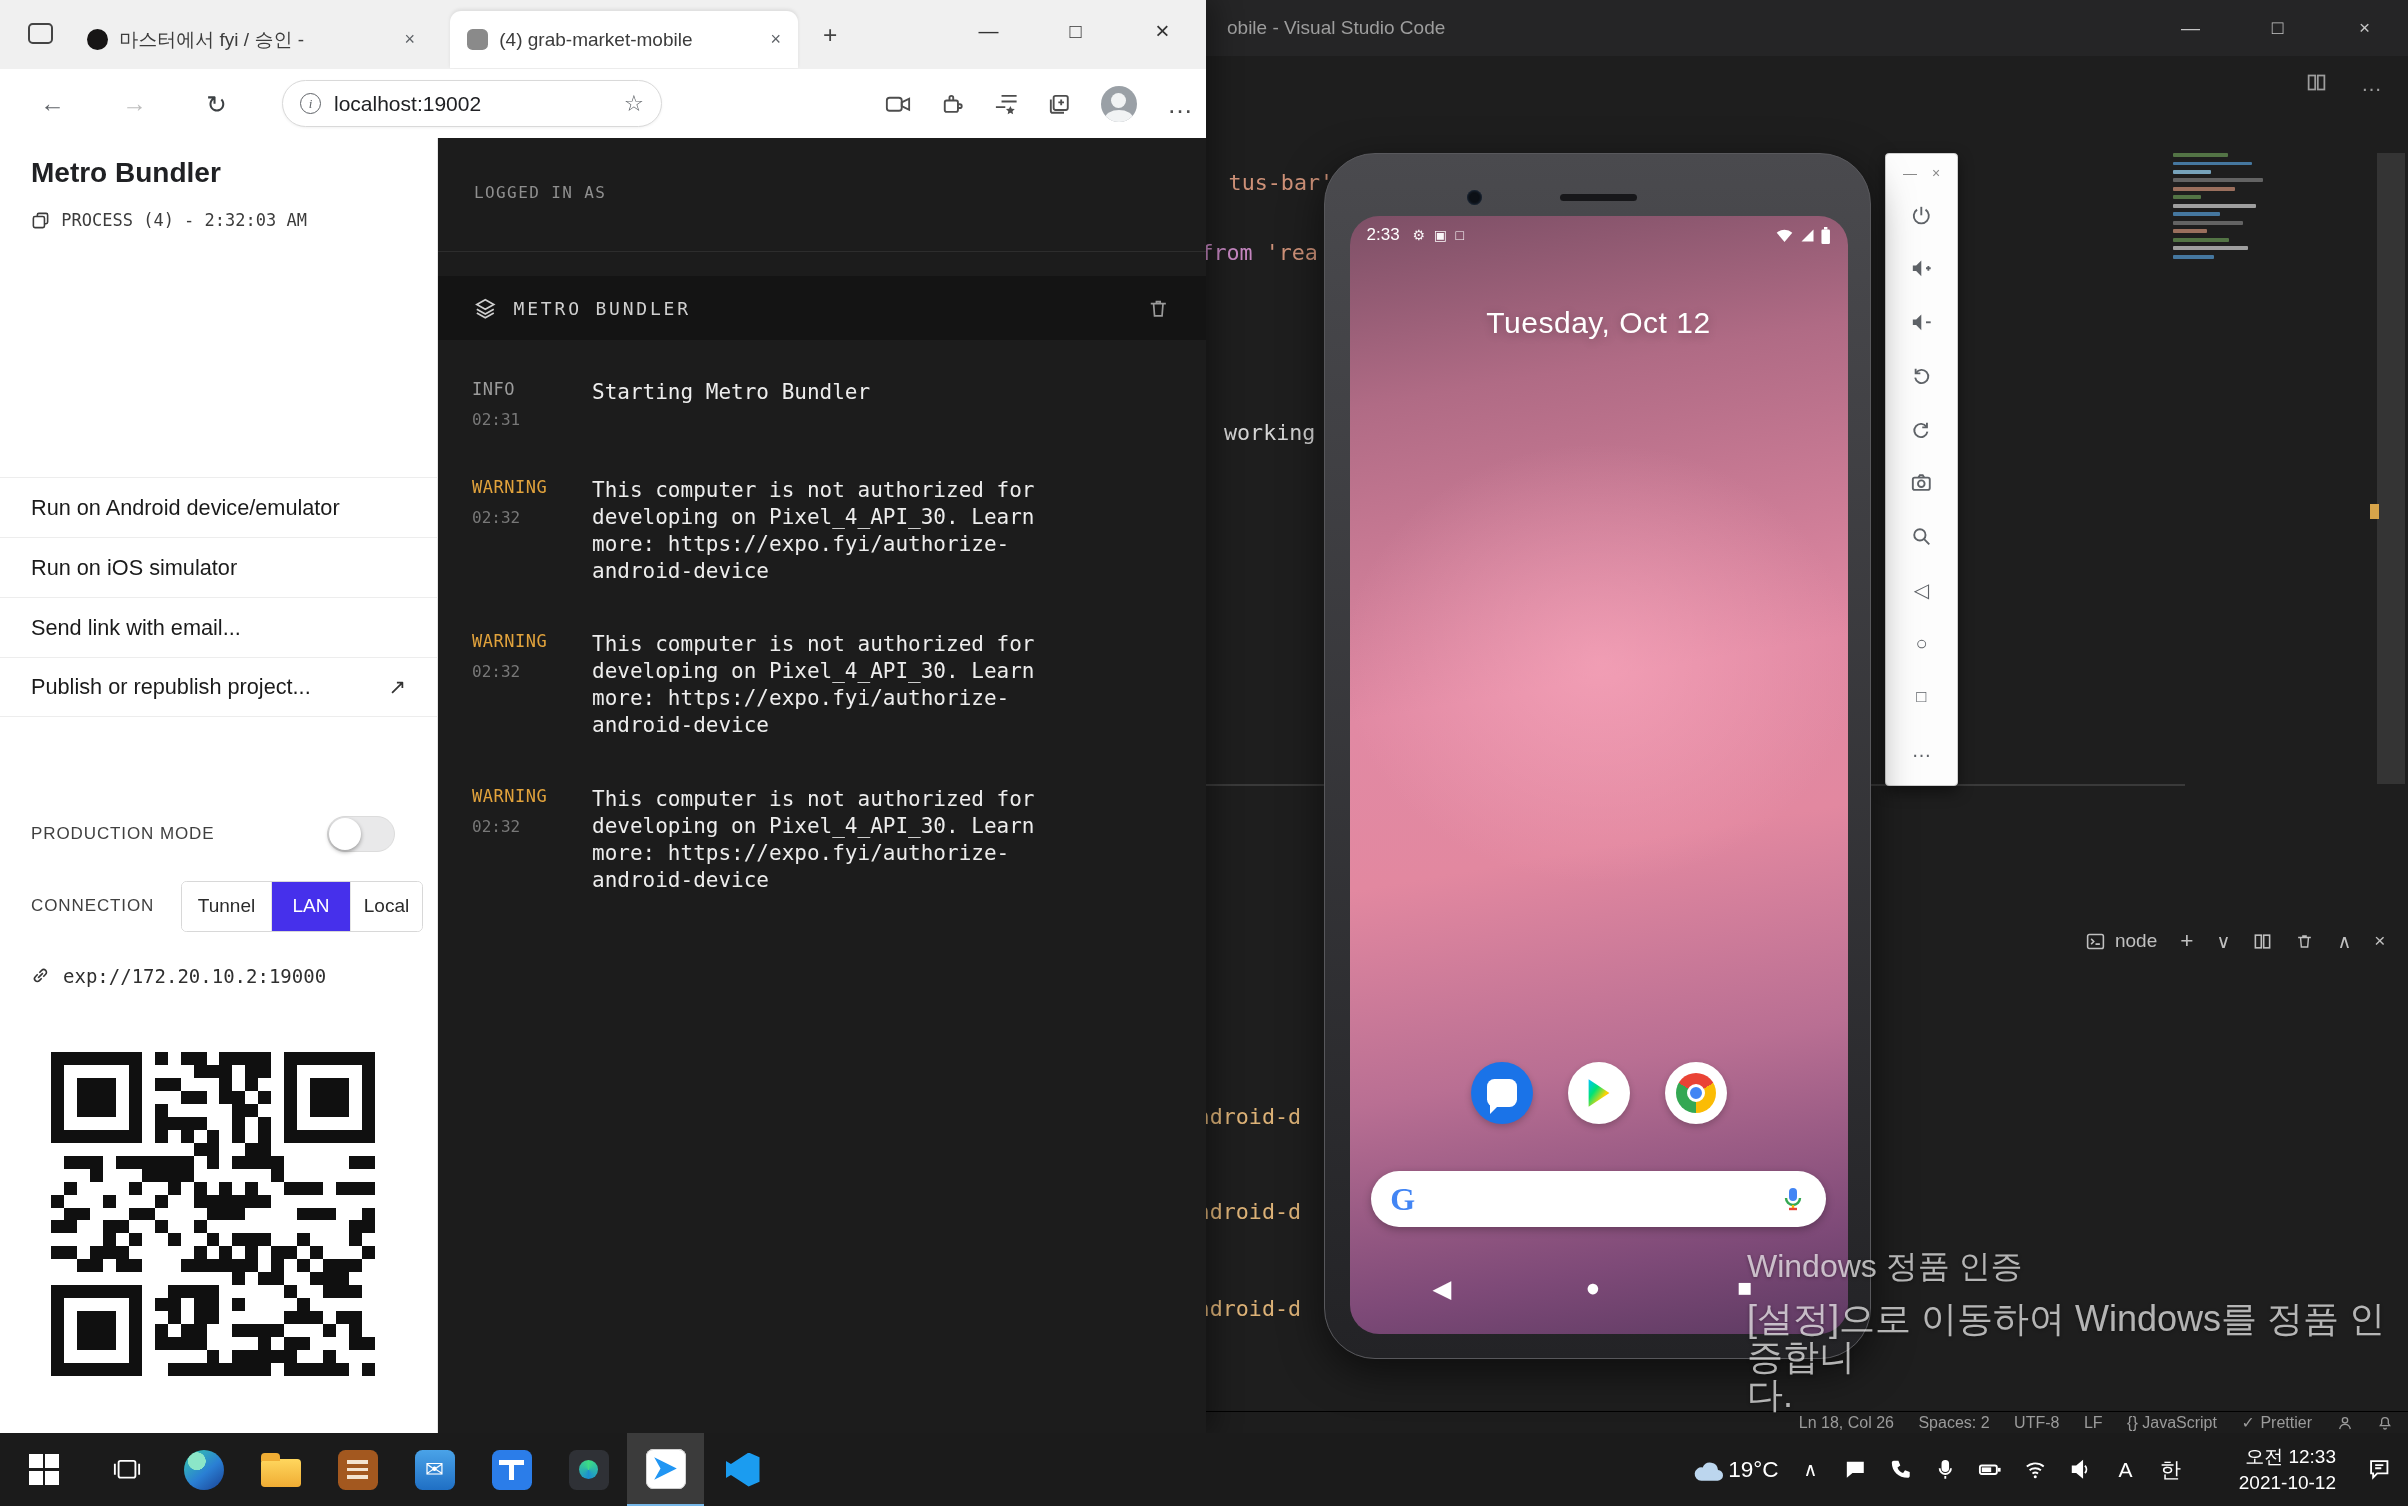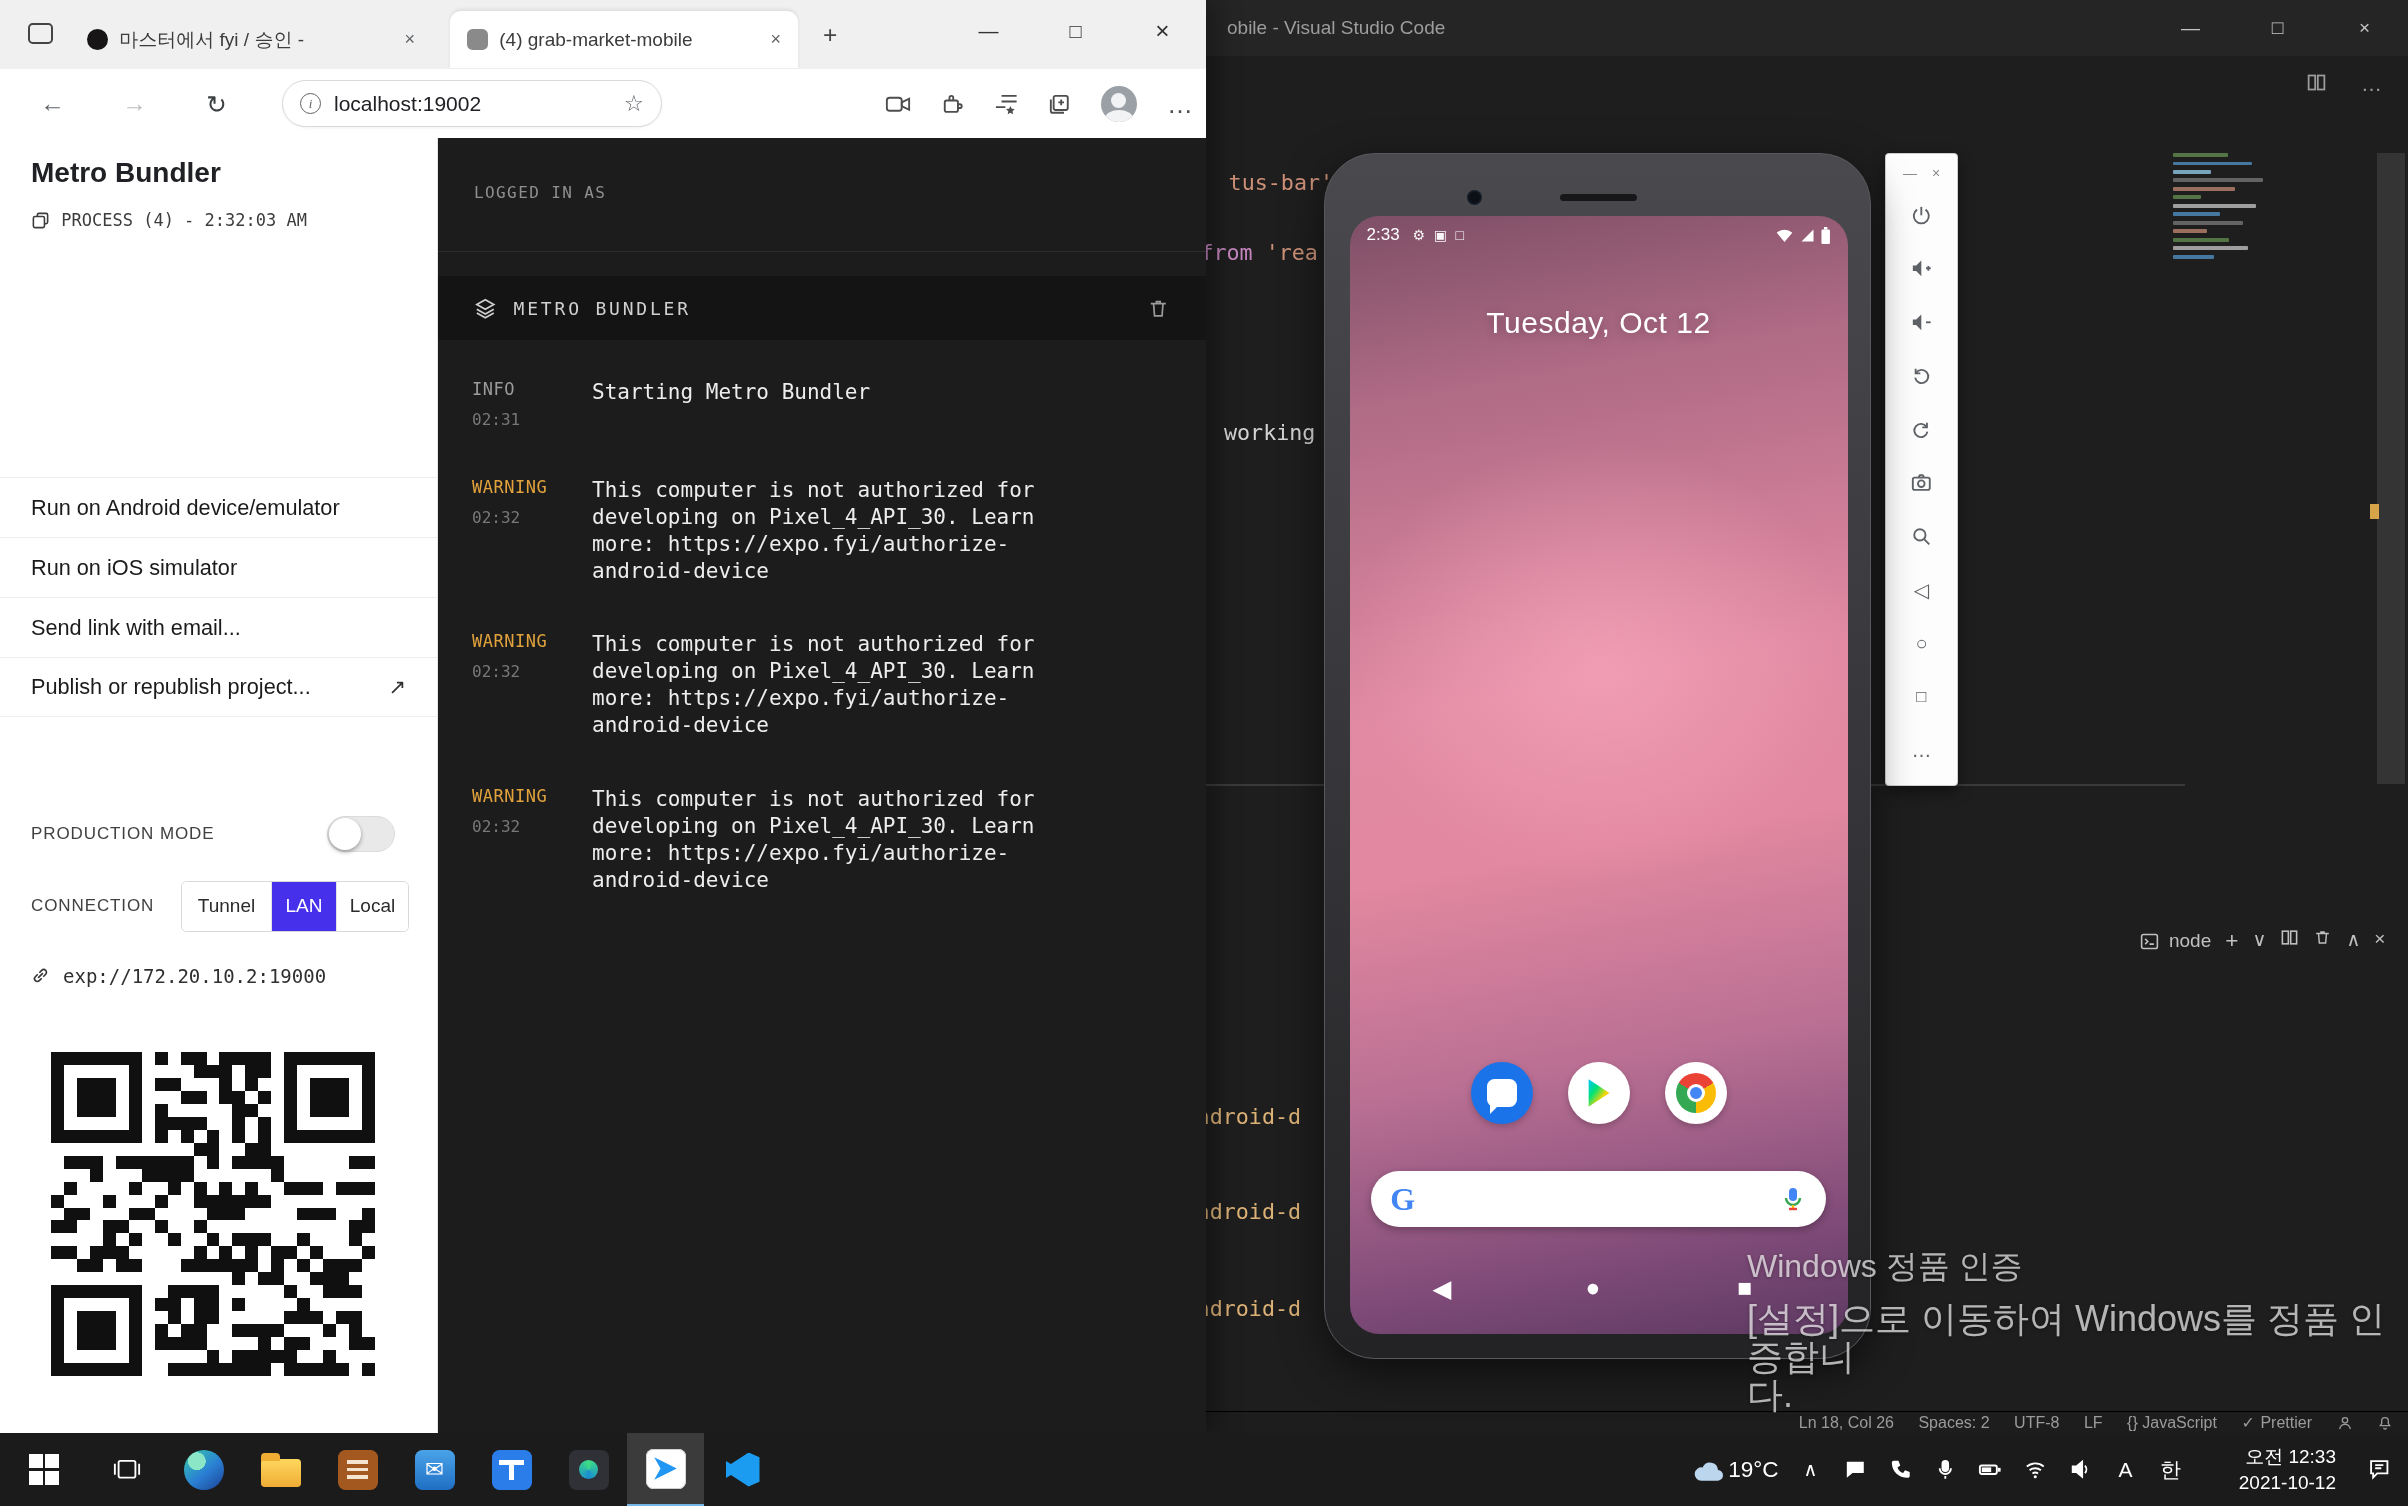--- a/index.html
+++ b/index.html
@@ -15,21 +15,21 @@
   .vs-ctrls{position:absolute;right:0;top:0;display:flex}
   .vs-ctrl{width:87px;height:56px;display:flex;align-items:center;justify-content:center;color:#c5c5c5;font-size:19px}
   .vs-editor-icons{position:absolute;right:26px;top:72px;display:flex;gap:34px;color:#9d9d9d;font-size:21px}
   .code{position:absolute;font-family:"DejaVu Sans Mono",monospace;font-size:21.7px;white-space:pre}
   .c-str{color:#ce9178}.c-kw{color:#c586c0}.c-plain{color:#d4d4d4}.c-link{color:#ddb277}
   .vs-divider{position:absolute;left:0;top:784px;width:979px;height:1.9px;background:#3a3a3a}
   .minimap{position:absolute;left:967px;top:153px;width:124px;height:111px}
   .minimap div{position:absolute;height:3.8px;border-radius:0.9px}
   .overview{position:absolute;left:1171px;top:153px;width:28px;height:631px;background:#343434}
   .ov-marker{position:absolute;left:1164px;top:504px;width:9.4px;height:15px;background:#d7a44a}
-  .term-head{position:absolute;right:22.6px;top:928px;display:flex;gap:14px;color:#c0c0c0;font-size:19px}
+  .term-head{position:absolute;right:22.6px;top:928px;display:flex;align-items:center;gap:23px;color:#c0c0c0;font-size:19px}
   .term-node{display:flex;align-items:center;gap:8.5px}
   .vs-status{position:absolute;left:0;bottom:0;width:100%;height:21.7px;background:#1d1d1d;border-top:0.9px solid #000;
     display:flex;align-items:center;justify-content:flex-end;gap:24.5px;padding-right:15px;color:#9b9b9b;font-size:16px}
   .vs-status .it{white-space:nowrap}
   .st-prettier{display:flex;align-items:center;gap:5.6px}
 
   
   #emu-toolbar{position:absolute;left:1885px;top:153px;width:73px;height:633px;background:#fdfdfd;border:0.9px solid #cfcfcf;
     border-radius:3.8px;box-shadow:0 5.6px 15px rgba(0,0,0,.45)}
   .etb-top{position:absolute;top:11.3px;left:0;width:100%;display:flex;justify-content:center;gap:15px;color:#8a8a8a;font-size:14px}
@@ -495,21 +495,21 @@
         <span class="sb-label">PRODUCTION MODE</span>
         <span class="toggle">
             <span class="knob"></span>
           </span>
       </div>
 
       <div class="conn-row" style="top:737px">
         <span class="sb-label">CONNECTION</span>
         <span class="seg">
           <span class="s" style="width:89px">Tunnel</span>
-          <span class="s sel" style="width:65px">LAN</span>
+          <span class="s sel" style="width:79px">LAN</span>
           <span class="s" style="width:72px">Local</span>
         </span>
       </div>
 
       <div class="exp-row" style="top:813px">
         <span>
           <svg width="19" height="19" viewBox="0 0 24 24" fill="none" stroke="#333" stroke-width="2">
               <path d="M9 15l6-6"></path>
               <path d="M8.5 10.5L5.5 13.5a3.5 3.5 0 0 0 5 5l3-3"></path>
               <path d="M15.5 13.5l3-3a3.5 3.5 0 0 0-5-5l-3 3"></path>

